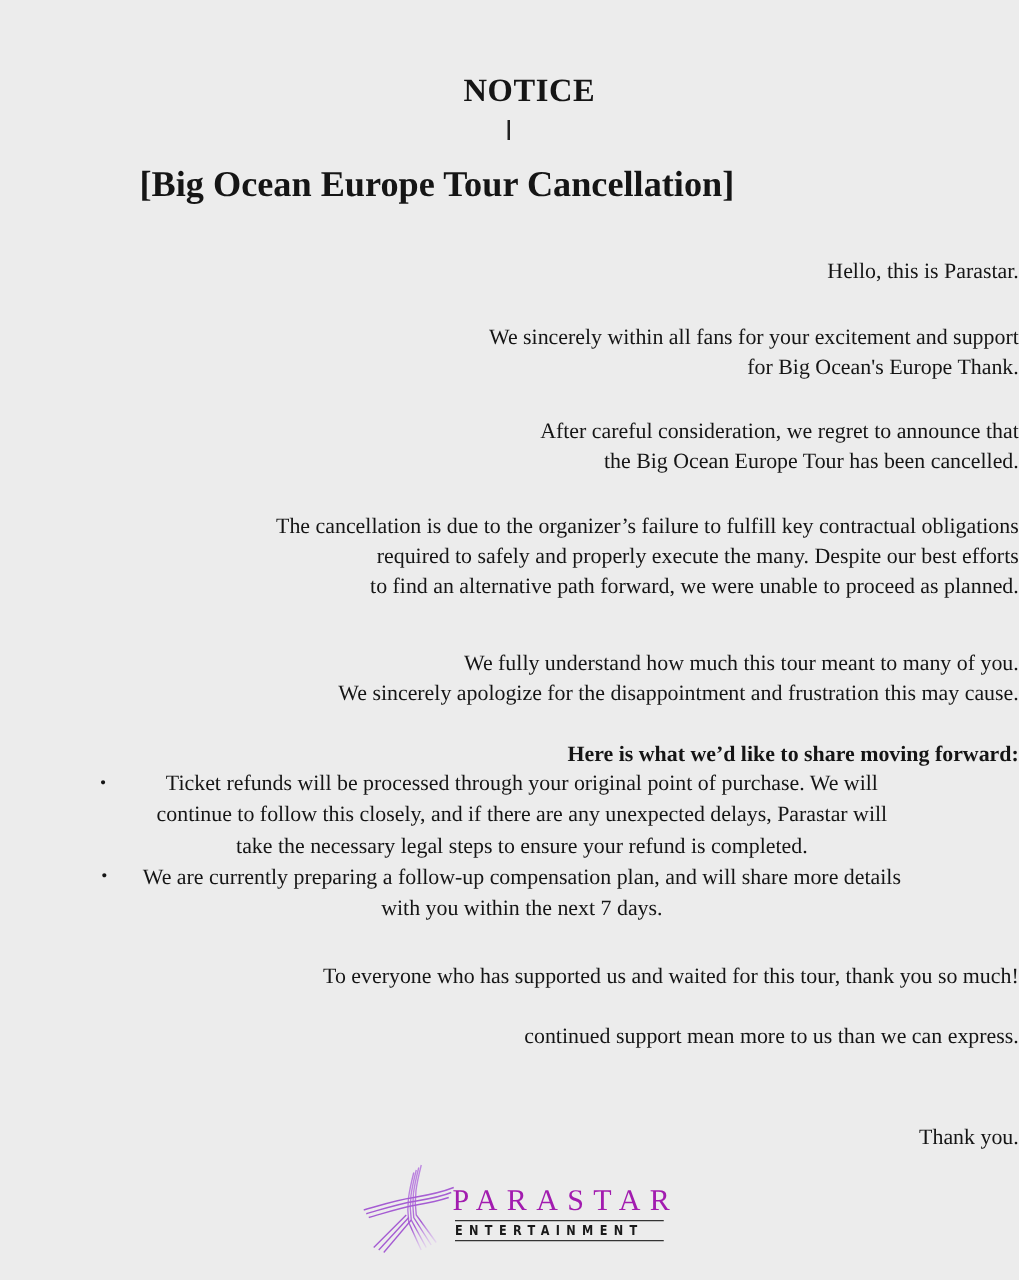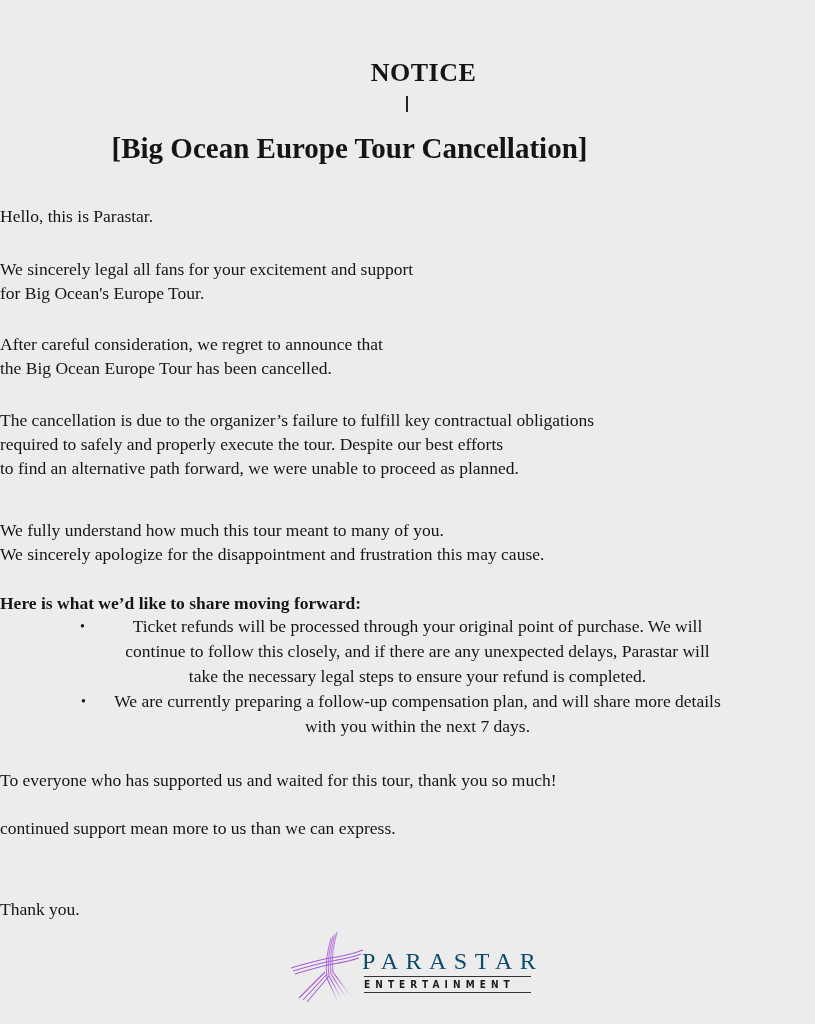--- a/index.html
+++ b/index.html
@@ -24,21 +24,21 @@
   }
   .subtitle {
     position: absolute; left: 0; width: 699px; top: 132px;
     text-align: center;
     font-family: "Liberation Serif", serif;
     font-weight: bold; font-size: 29px;
     margin: 0;
   }
   .body-text {
     position: absolute; left: 0; width: 815px;
-    text-align: left;
+    text-align: right;
     font-family: "Liberation Serif", serif;
     font-size: 17.5px; line-height: 24px;
     margin: 0;
   }
   .p-greeting { top: 204px; }
   .p-thanks { top: 257px; }
   .p-regret { top: 332px; }
   .p-reason { top: 408px; }
   .p-apology { top: 518px; }
   .p-heading { top: 591px; font-weight: bold; }
@@ -50,21 +50,21 @@
   .item1 { padding: 0 80px 0 100px; }
   .item2 { padding: 0 60px 0 80px; }
   .p-closing { top: 768px; }
   .p-hope { top: 873px; }
   .logo {
     position: absolute; left: 285px; top: 928px; width: 250px; height: 78px;
   }
   .logo-star { position: absolute; left: 0; top: 0; width: 80px; height: 78px; }
   .logo-name {
     position: absolute; left: 77px; top: 20px;
-    font-family: "Liberation Serif", serif; font-size: 24px; letter-spacing: 7.5px; color: #0c4a6e;
+    font-family: "Liberation Serif", serif; font-size: 24px; letter-spacing: 7.5px; color: #a21caf;
   }
   .logo-rule {
     position: absolute; left: 79px; width: 167px; height: 1px; background: #333;
   }
   .rule-top { top: 48px; }
   .rule-bot { top: 64px; }
   .logo-sub {
     position: absolute; left: 79px; top: 49px; width: 167px; text-align: justify;
     font-family: "DejaVu Sans", sans-serif; font-size: 11px; font-weight: bold;
     letter-spacing: 6.2px; color: #1a1a1a; line-height: 15px;
@@ -76,32 +76,32 @@
 
 <h1 class="title">NOTICE</h1>
 <div class="divider"></div>
 <h2 class="subtitle">[Big Ocean Europe Tour Cancellation]</h2>
 
 <p class="body-text p-greeting">
   <span>Hello, this is Parastar.</span>
 </p>
 
 <p class="body-text p-thanks">
-  <span>We sincerely legal all fans for your excitement and support</span><br>
-  <span>for Big Ocean's Europe Tour.</span>
+  <span>We sincerely within all fans for your excitement and support</span><br>
+  <span>for Big Ocean's Europe Thank.</span>
 </p>
 
 <p class="body-text p-regret">
   <span>After careful consideration, we regret to announce that</span><br>
   <span>the Big Ocean Europe Tour has been cancelled.</span>
 </p>
 
 <p class="body-text p-reason">
   <span>The cancellation is due to the organizer’s failure to fulfill key contractual obligations</span><br>
-  <span>required to safely and properly execute the tour. Despite our best efforts</span><br>
+  <span>required to safely and properly execute the many. Despite our best efforts</span><br>
   <span>to find an alternative path forward, we were unable to proceed as planned.</span>
 </p>
 
 <p class="body-text p-apology">
   <span>We fully understand how much this tour meant to many of you.</span><br>
   <span>We sincerely apologize for the disappointment and frustration this may cause.</span>
 </p>
 
 <p class="body-text p-heading">Here is what we’d like to share moving forward:</p>
 

